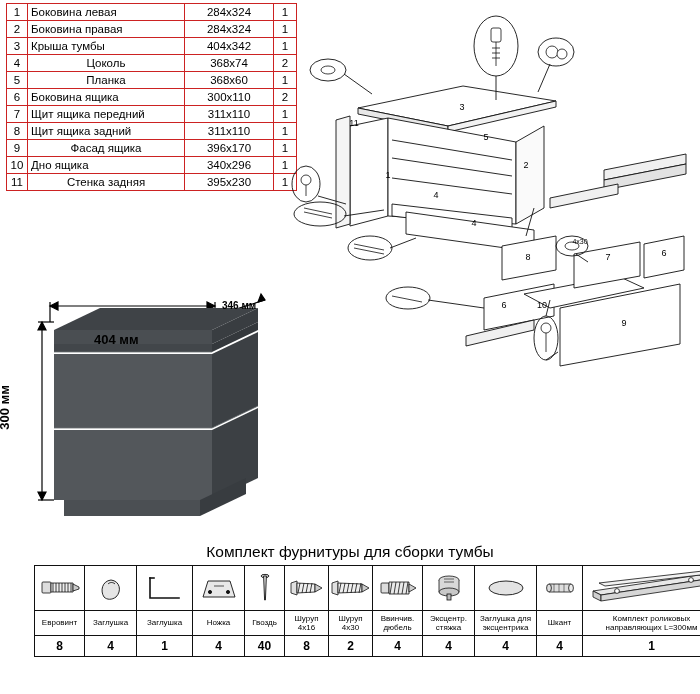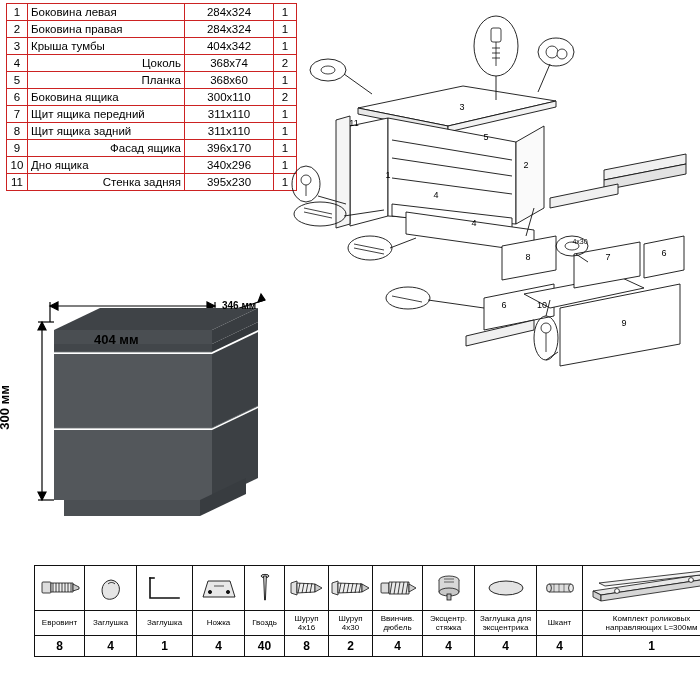--- a/index.html
+++ b/index.html
@@ -14,21 +14,21 @@
   .parts-table{
     position:absolute;left:6px;top:3px;border-collapse:collapse;
     font-size:11.5px;
   }
   .parts-table td{
     border:1px solid #cc2222;padding:0 3px;height:16px;line-height:16px;
     color:#000;
   }
   .pt-num{width:14px;text-align:center;}
   .pt-name{width:150px;text-align:left;padding-left:4px;margin-left:44px;}
-  .pt-name.center{text-align:right;}
+  .pt-name.center{text-align:center;}
   .pt-size{width:82px;text-align:center;}
   .pt-qty{width:16px;text-align:center;}
 
   
   .assembly{position:absolute;left:288px;top:8px;width:408px;height:360px;}
 
   
   .render{position:absolute;left:10px;top:278px;width:270px;height:268px;}
 
   
@@ -272,20 +272,21 @@
           <path d="M44,74 L202,74"></path>
         </g>
       </g>
     </svg>
 
     <div style="position:absolute;left:84px;top:10px;font-size:13px;font-weight:bold;margin-top:44px;">404 мм</div>
     <div style="position:absolute;left:212px;top:22px;font-size:10px;font-weight:bold;">346 мм</div>
     <div style="position:absolute;left:-28px;top:122px;font-size:13px;font-weight:bold;transform:rotate(-90deg);">300 мм</div>
   </div>
 
+  <div class="kit-title">Комплект фурнитуры для сборки тумбы</div>
 
   <table class="kit-table">
     <colgroup>
       <col style="width:50px">
         <col style="width:52px">
         <col style="width:56px">
         <col style="width:52px">
       <col style="width:40px">
         <col style="width:44px">
         <col style="width:44px">

